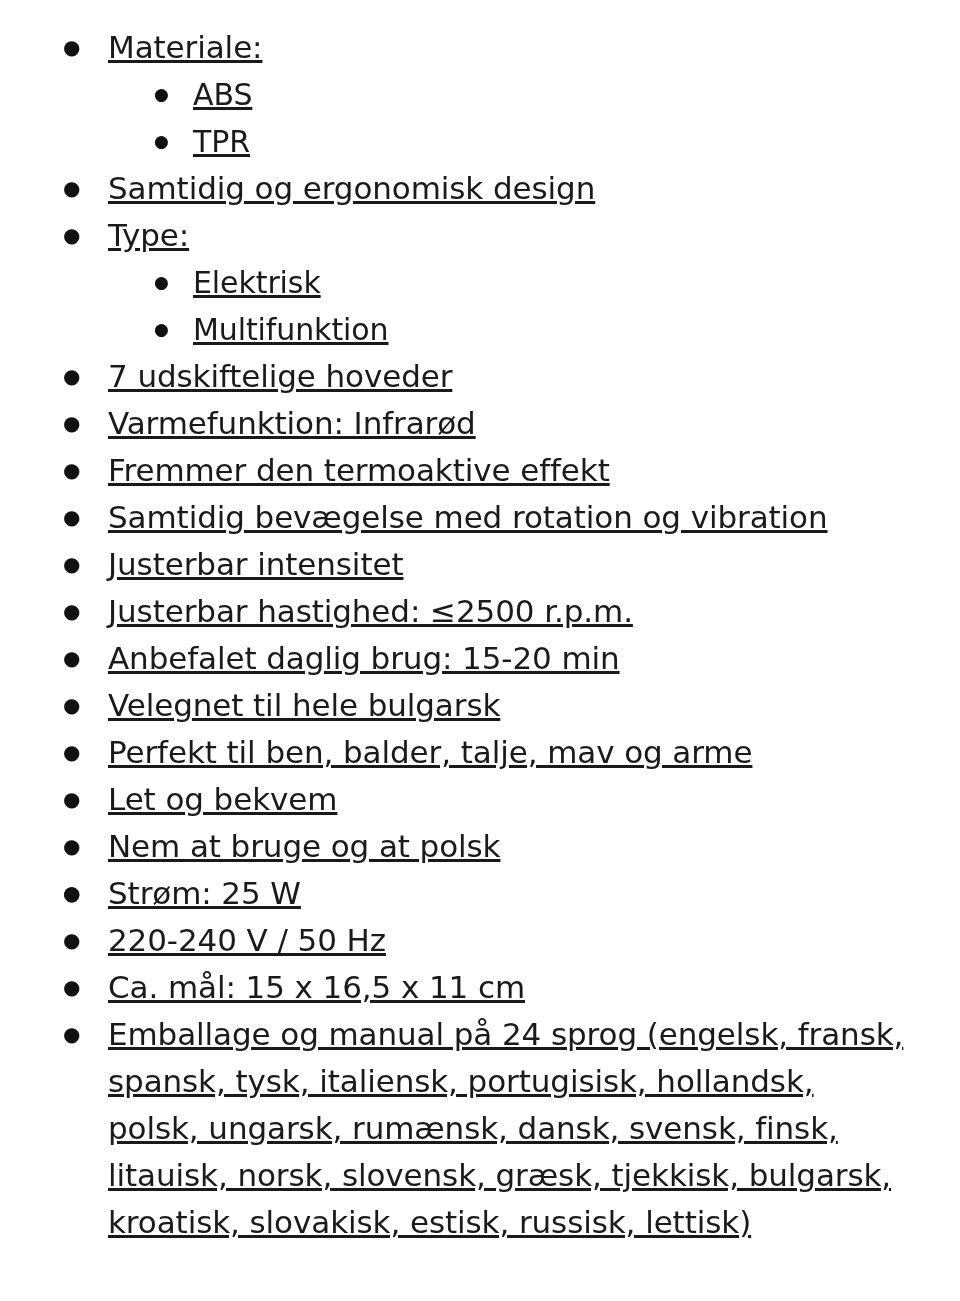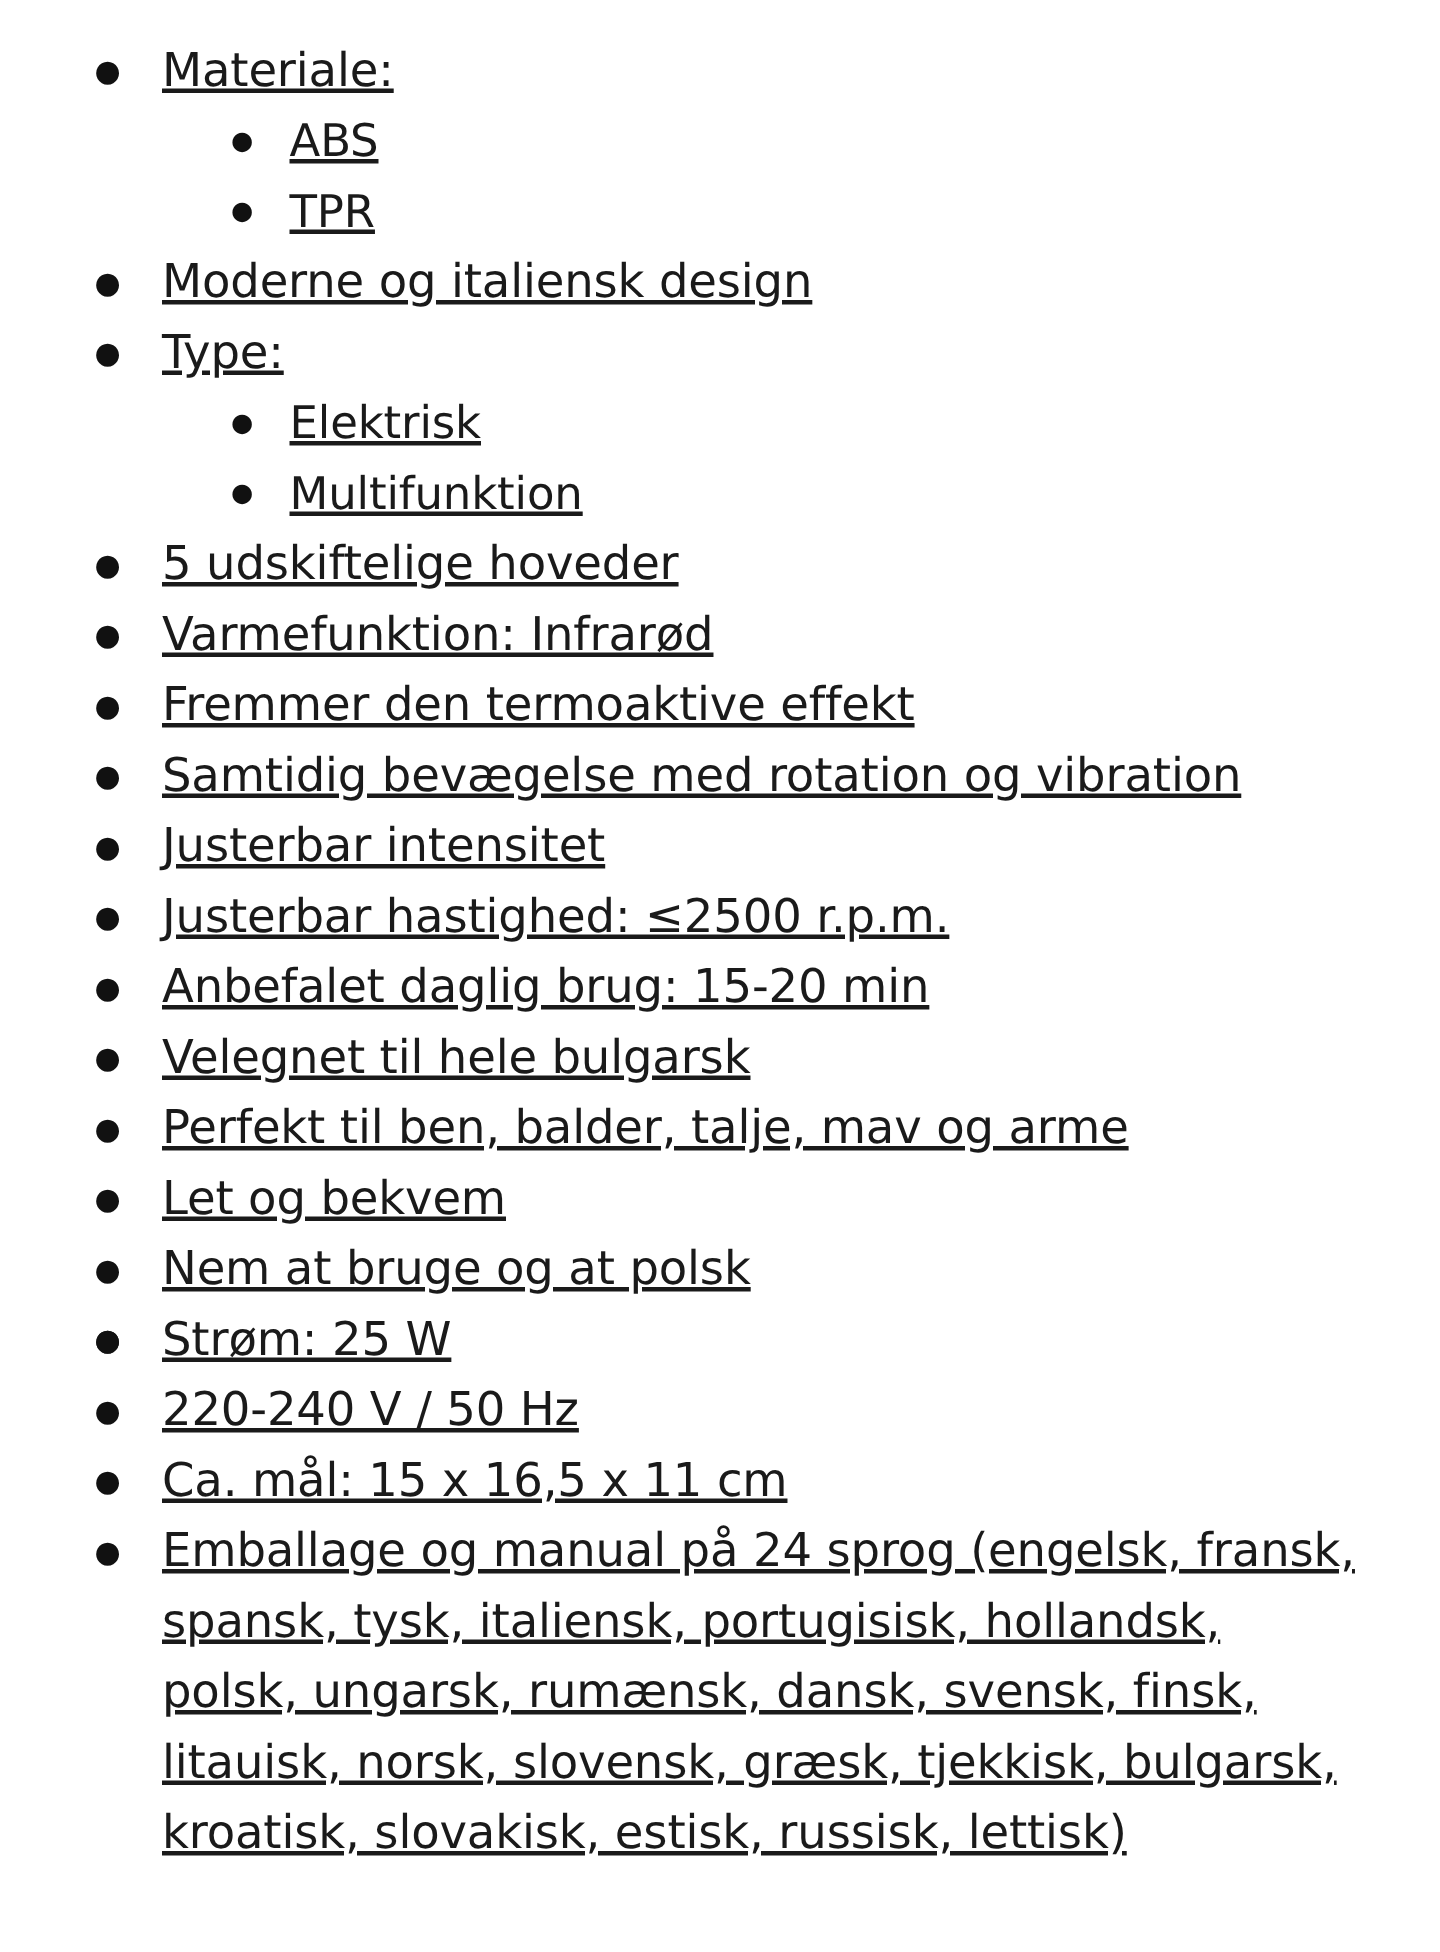--- a/index.html
+++ b/index.html
@@ -88,37 +88,37 @@
       <li class="spec-item level-2">
         <span class="bullet-dot">●</span>
         <span class="item-text">ABS</span>
       </li>
       <li class="spec-item level-2">
         <span class="bullet-dot">●</span>
         <span class="item-text">TPR</span>
       </li>
       <li class="spec-item level-1">
         <span class="bullet-dot">●</span>
-        <span class="item-text">Moderne og italiensk design</span>
+        <span class="item-text">Samtidig og ergonomisk design</span>
       </li>
       <li class="spec-item level-1">
         <span class="bullet-dot">●</span>
         <span class="item-text">Type:</span>
       </li>
       <li class="spec-item level-2">
         <span class="bullet-dot">●</span>
         <span class="item-text">Elektrisk</span>
       </li>
       <li class="spec-item level-2">
         <span class="bullet-dot">●</span>
         <span class="item-text">Multifunktion</span>
       </li>
       <li class="spec-item level-1">
         <span class="bullet-dot">●</span>
-        <span class="item-text">5 udskiftelige hoveder</span>
+        <span class="item-text">7 udskiftelige hoveder</span>
       </li>
       <li class="spec-item level-1">
         <span class="bullet-dot">●</span>
         <span class="item-text">Varmefunktion: Infrarød</span>
       </li>
       <li class="spec-item level-1">
         <span class="bullet-dot">●</span>
         <span class="item-text">Fremmer den termoaktive effekt</span>
       </li>
       <li class="spec-item level-1">

